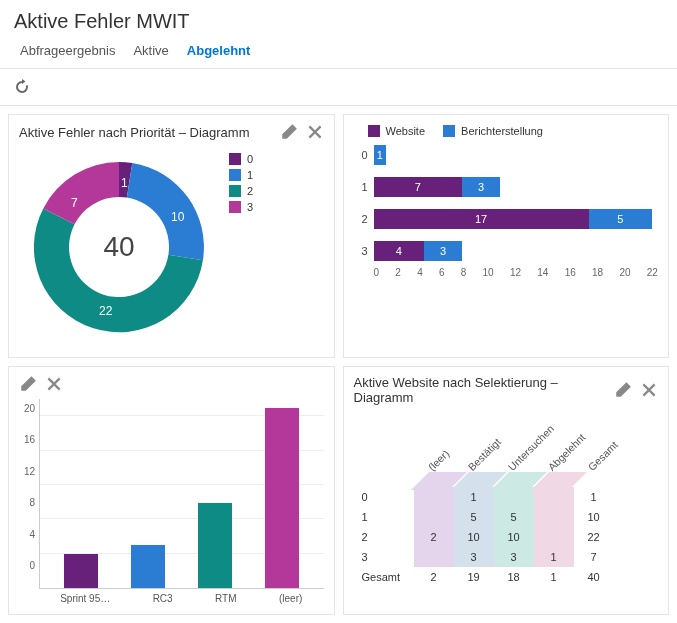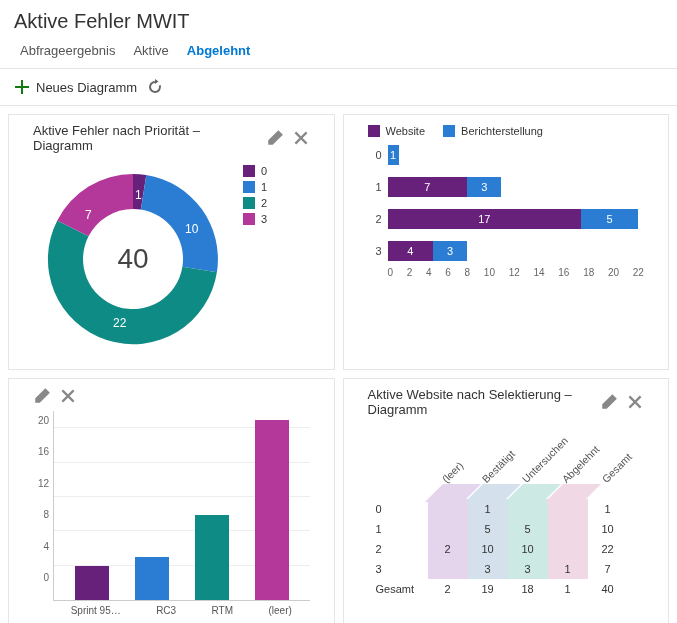--- a/index.html
+++ b/index.html
@@ -6,34 +6,34 @@
 body{background:#fff;width:677px;color:#333}
 .page-title{font-size:20px;font-weight:400;padding:10px 14px 6px;color:#333}
 .tabs{display:flex;gap:18px;padding:4px 20px 10px;border-bottom:1px solid #e5e5e5}
 .tab{font-size:13px;color:#555;cursor:pointer}
 .tab.active{color:#0078d4;font-weight:600}
 .toolbar{display:flex;align-items:center;gap:10px;padding:10px 14px;border-bottom:1px solid #e5e5e5}
 .new-chart{display:flex;align-items:center;gap:6px;font-size:13px;cursor:pointer}
 .new-chart svg{width:16px;height:16px}
 .refresh-icon{width:16px;height:16px;cursor:pointer;color:#666}
 .grid{display:grid;grid-template-columns:1fr 1fr;gap:8px;padding:8px}
-.panel{border:1px solid #e5e5e5;background:#fff;padding:8px 24px 10px}
+.panel{border:1px solid #e5e5e5;background:#fff;padding:8px 10px 10px}
 .panel-hdr{display:flex;align-items:center;gap:8px;margin-bottom:6px}
 .panel-title{font-size:13px;color:#333;flex:1}
 .icon-btn{width:18px;height:18px;color:#888;cursor:pointer}
 .chart-body{position:relative}
 
 .donut-wrap{display:flex;align-items:flex-start;gap:10px}
 .donut{position:relative;width:200px;height:200px}
 .donut .center{position:absolute;top:50%;left:50%;transform:translate(-50%,-50%);font-size:28px;color:#444}
 .legend{display:flex;flex-direction:column;gap:4px;font-size:11px;padding-top:6px}
 .legend-row{display:flex;align-items:center;gap:6px}
 .sw{width:12px;height:12px}
 
-.hbar-legend{display:flex;gap:18px;font-size:11px;margin:2px 0 6px 0}
+.hbar-legend{display:flex;gap:18px;font-size:11px;margin:2px 0 6px 14px}
 .hbars{display:flex;flex-direction:column;gap:12px;padding:2px 6px 0 0}
 .hbar-row{display:flex;align-items:center;gap:6px}
 .hbar-lbl{width:14px;text-align:right;font-size:11px;color:#444}
 .hbar-track{flex:1;height:20px;display:flex}
 .hbar-seg{height:100%;color:#fff;font-size:11px;display:flex;align-items:center;justify-content:center}
 .x-axis{display:flex;justify-content:space-between;font-size:10px;color:#666;margin:6px 0 0 20px}
 
 .col-chart{position:relative;height:190px;display:flex}
 .y-axis{display:flex;flex-direction:column;justify-content:space-between;font-size:10px;color:#666;text-align:right;width:20px;padding:4px 4px 18px 0}
 .plot{flex:1;position:relative;border-left:1px solid #ccc;border-bottom:1px solid #ccc}
@@ -64,26 +64,20 @@
 
 <div class="page-title">Aktive Fehler MWIT</div>
 
 <div class="tabs">
   <div class="tab">Abfrageergebnis</div>
   <div class="tab">Aktive</div>
   <div class="tab active">Abgelehnt</div>
 </div>
 
 <div class="toolbar">
-  <div class="new-chart">
-    <svg viewBox="0 0 16 16">
-        <path fill="#107c10" d="M7 1h2v6h6v2H9v6H7V9H1V7h6z"></path>
-      </svg>
-    <span>Neues Diagramm</span>
-  </div>
   <svg class="refresh-icon" viewBox="0 0 16 16">
       <path fill="currentColor" d="M8 2a6 6 0 105.7 4.1l-1.9.6A4 4 0 118 4V2zm0 0V0l3.5 2.5L8 5V2z"></path>
     </svg>
 </div>
 
 <div class="grid">
 
   <div class="panel">
     <div class="panel-hdr">
       <div class="panel-title">Aktive Fehler nach Priorität – Diagramm</div>

